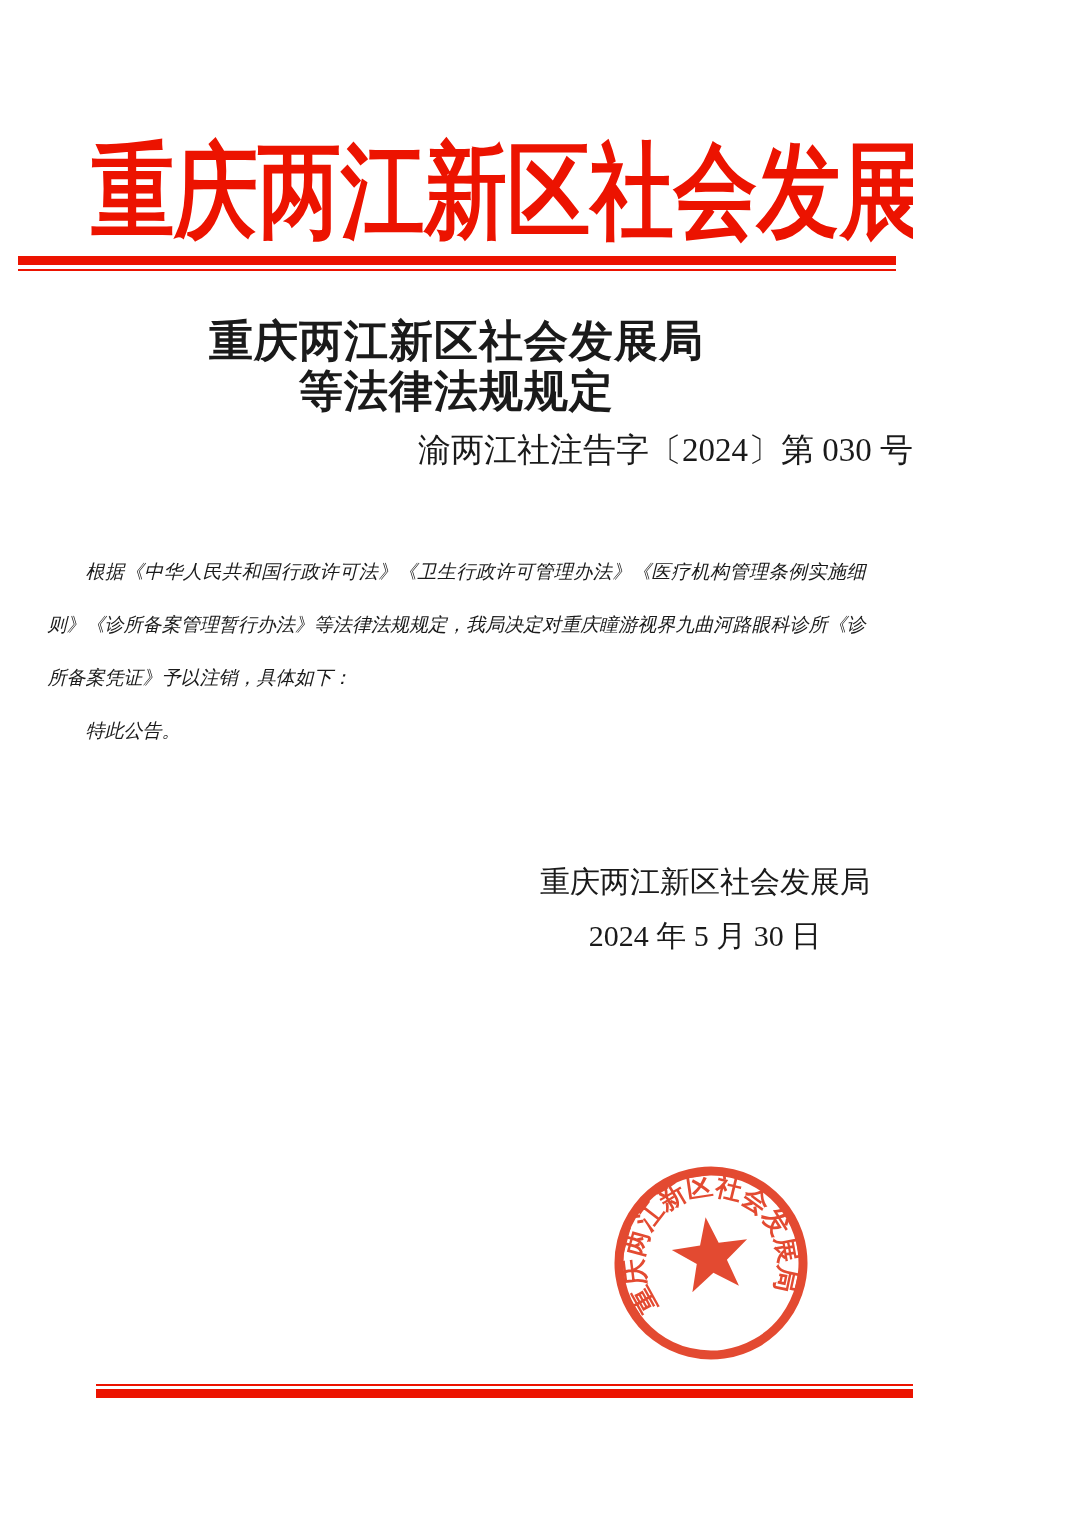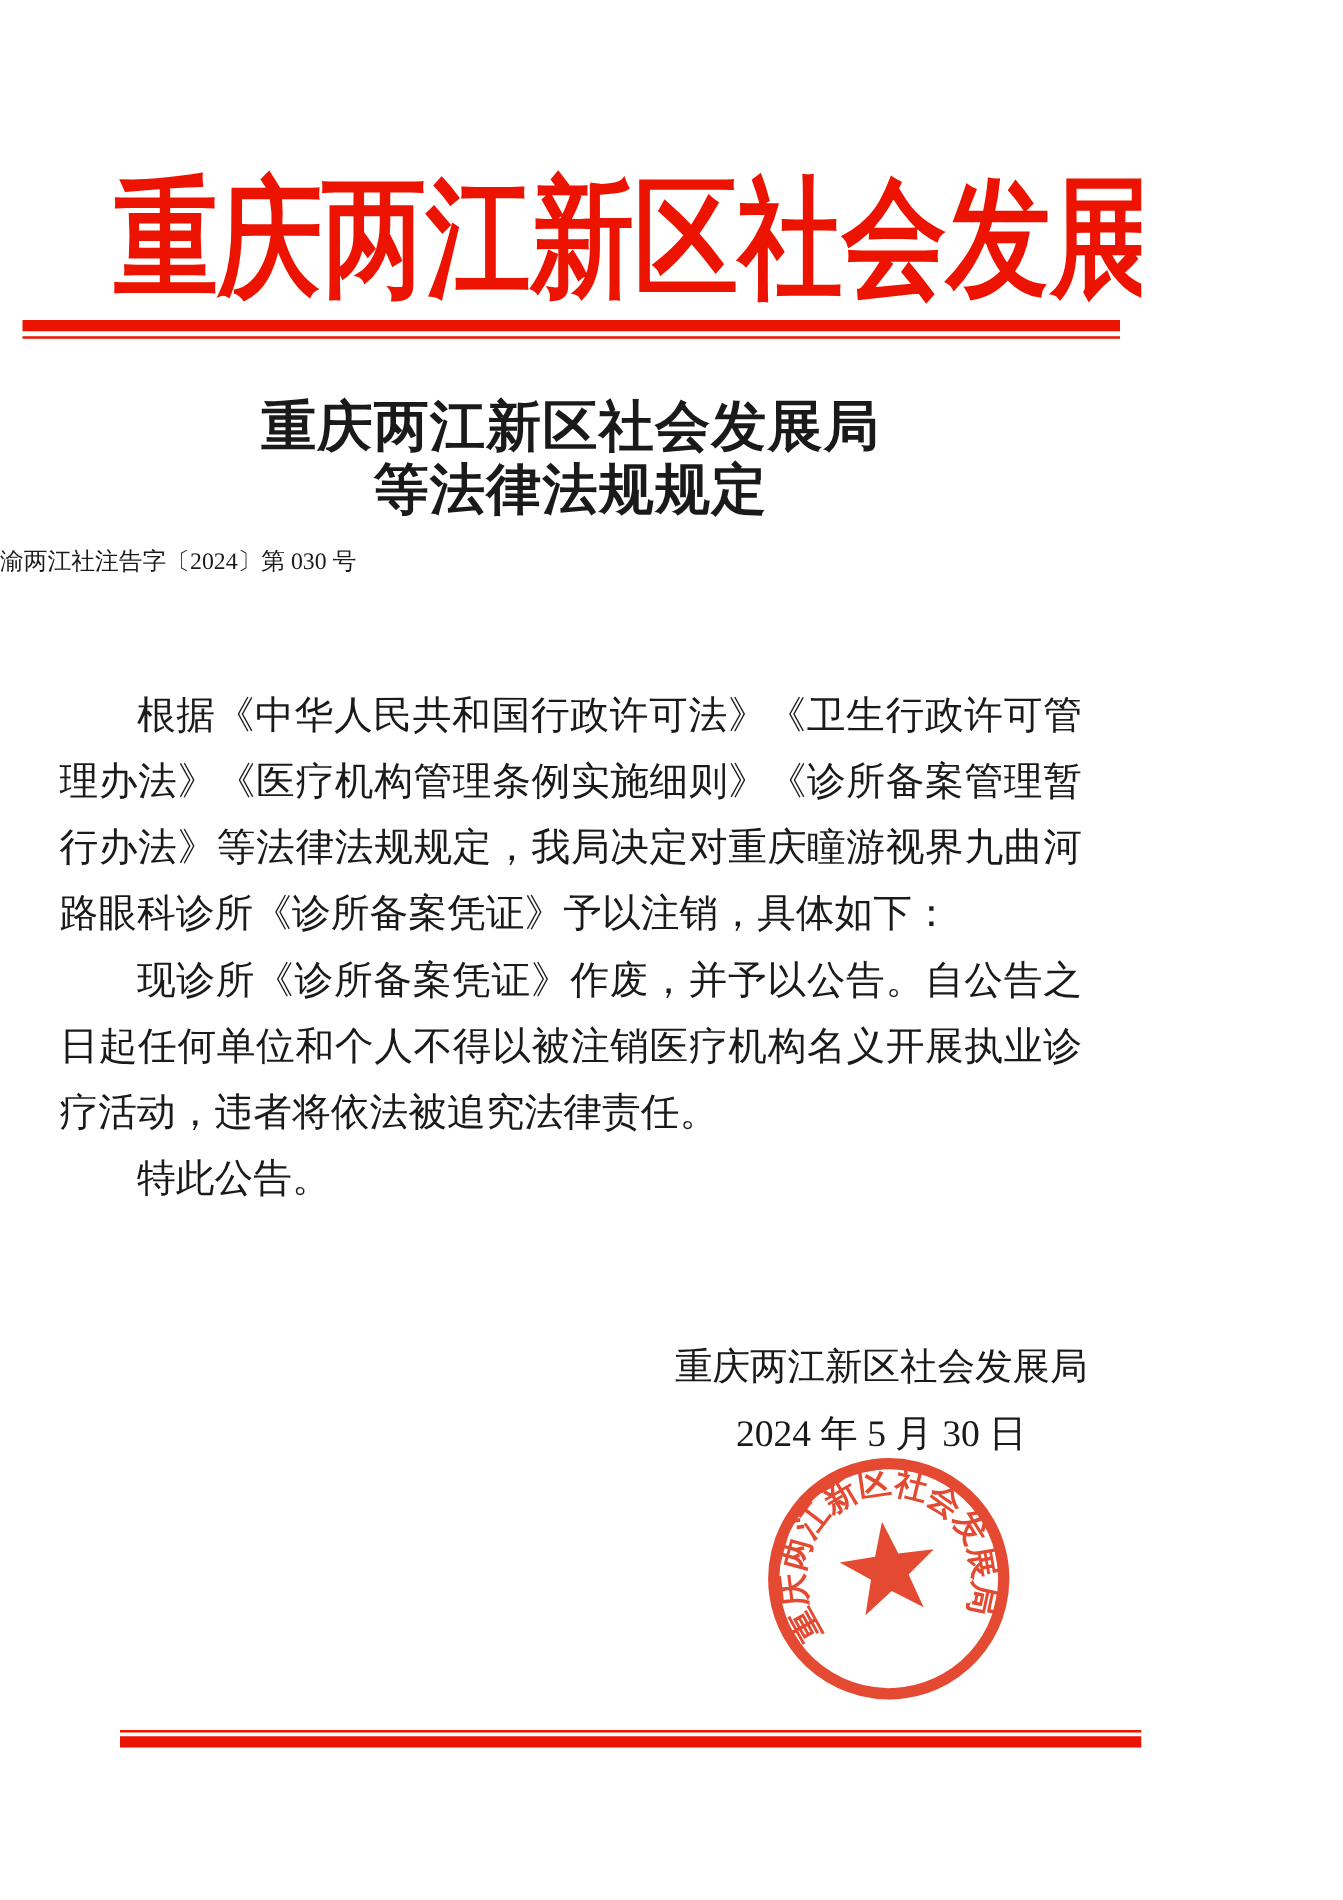--- a/index.html
+++ b/index.html
@@ -41,33 +41,34 @@
   .doc-title {
     margin-top: 46px;
     text-align: center;
     font-size: 44px;
     font-weight: bold;
     line-height: 50px;
     letter-spacing: 1px;
   }
   .doc-number {
     margin-top: 16px;
-    text-align: left;
-    font-size: 19px;
+    text-align: right;
+    font-size: 33px;
     line-height: 34px;
   }
 
   
   .doc-body {
     width: 818px;
     margin: 78px auto 0 auto;
-    font-size: 31px;
+    font-size: 19px;
     line-height: 53px;
     text-align: justify;
     text-justify: inter-ideograph;
+    font-style: italic;
   }
   .doc-body p { margin: 0; text-indent: 2em; }
 
   
   .signature {
     position: relative;
     width: 330px;
     margin: 105px 0 0 540px;
     display: flex;
     flex-direction: column;
@@ -111,21 +112,20 @@
 
   <div class="doc-title">
     <div>重庆两江新区社会发展局</div>
     <div>等法律法规规定</div>
   </div>
 
   <div class="doc-number">渝两江社注告字〔2024〕第 030 号</div>
 
   <div class="doc-body">
     <p>根据《中华人民共和国行政许可法》《卫生行政许可管理办法》《医疗机构管理条例实施细则》《诊所备案管理暂行办法》等法律法规规定，我局决定对重庆瞳游视界九曲河路眼科诊所《诊所备案凭证》予以注销，具体如下：</p>
-    <p>现诊所《诊所备案凭证》作废，并予以公告。自公告之日起任何单位和个人不得以被注销医疗机构名义开展执业诊疗活动，违者将依法被追究法律责任。</p>
     <p>特此公告。</p>
   </div>
 
   <div class="signature">
     <div class="sig-org">重庆两江新区社会发展局</div>
     <div class="sig-date">2024 年 5 月 30 日</div>
   </div>
 
   <svg class="seal" viewBox="-111 -111 222 222" xmlns="http://www.w3.org/2000/svg">
     <g transform="rotate(-8)">

